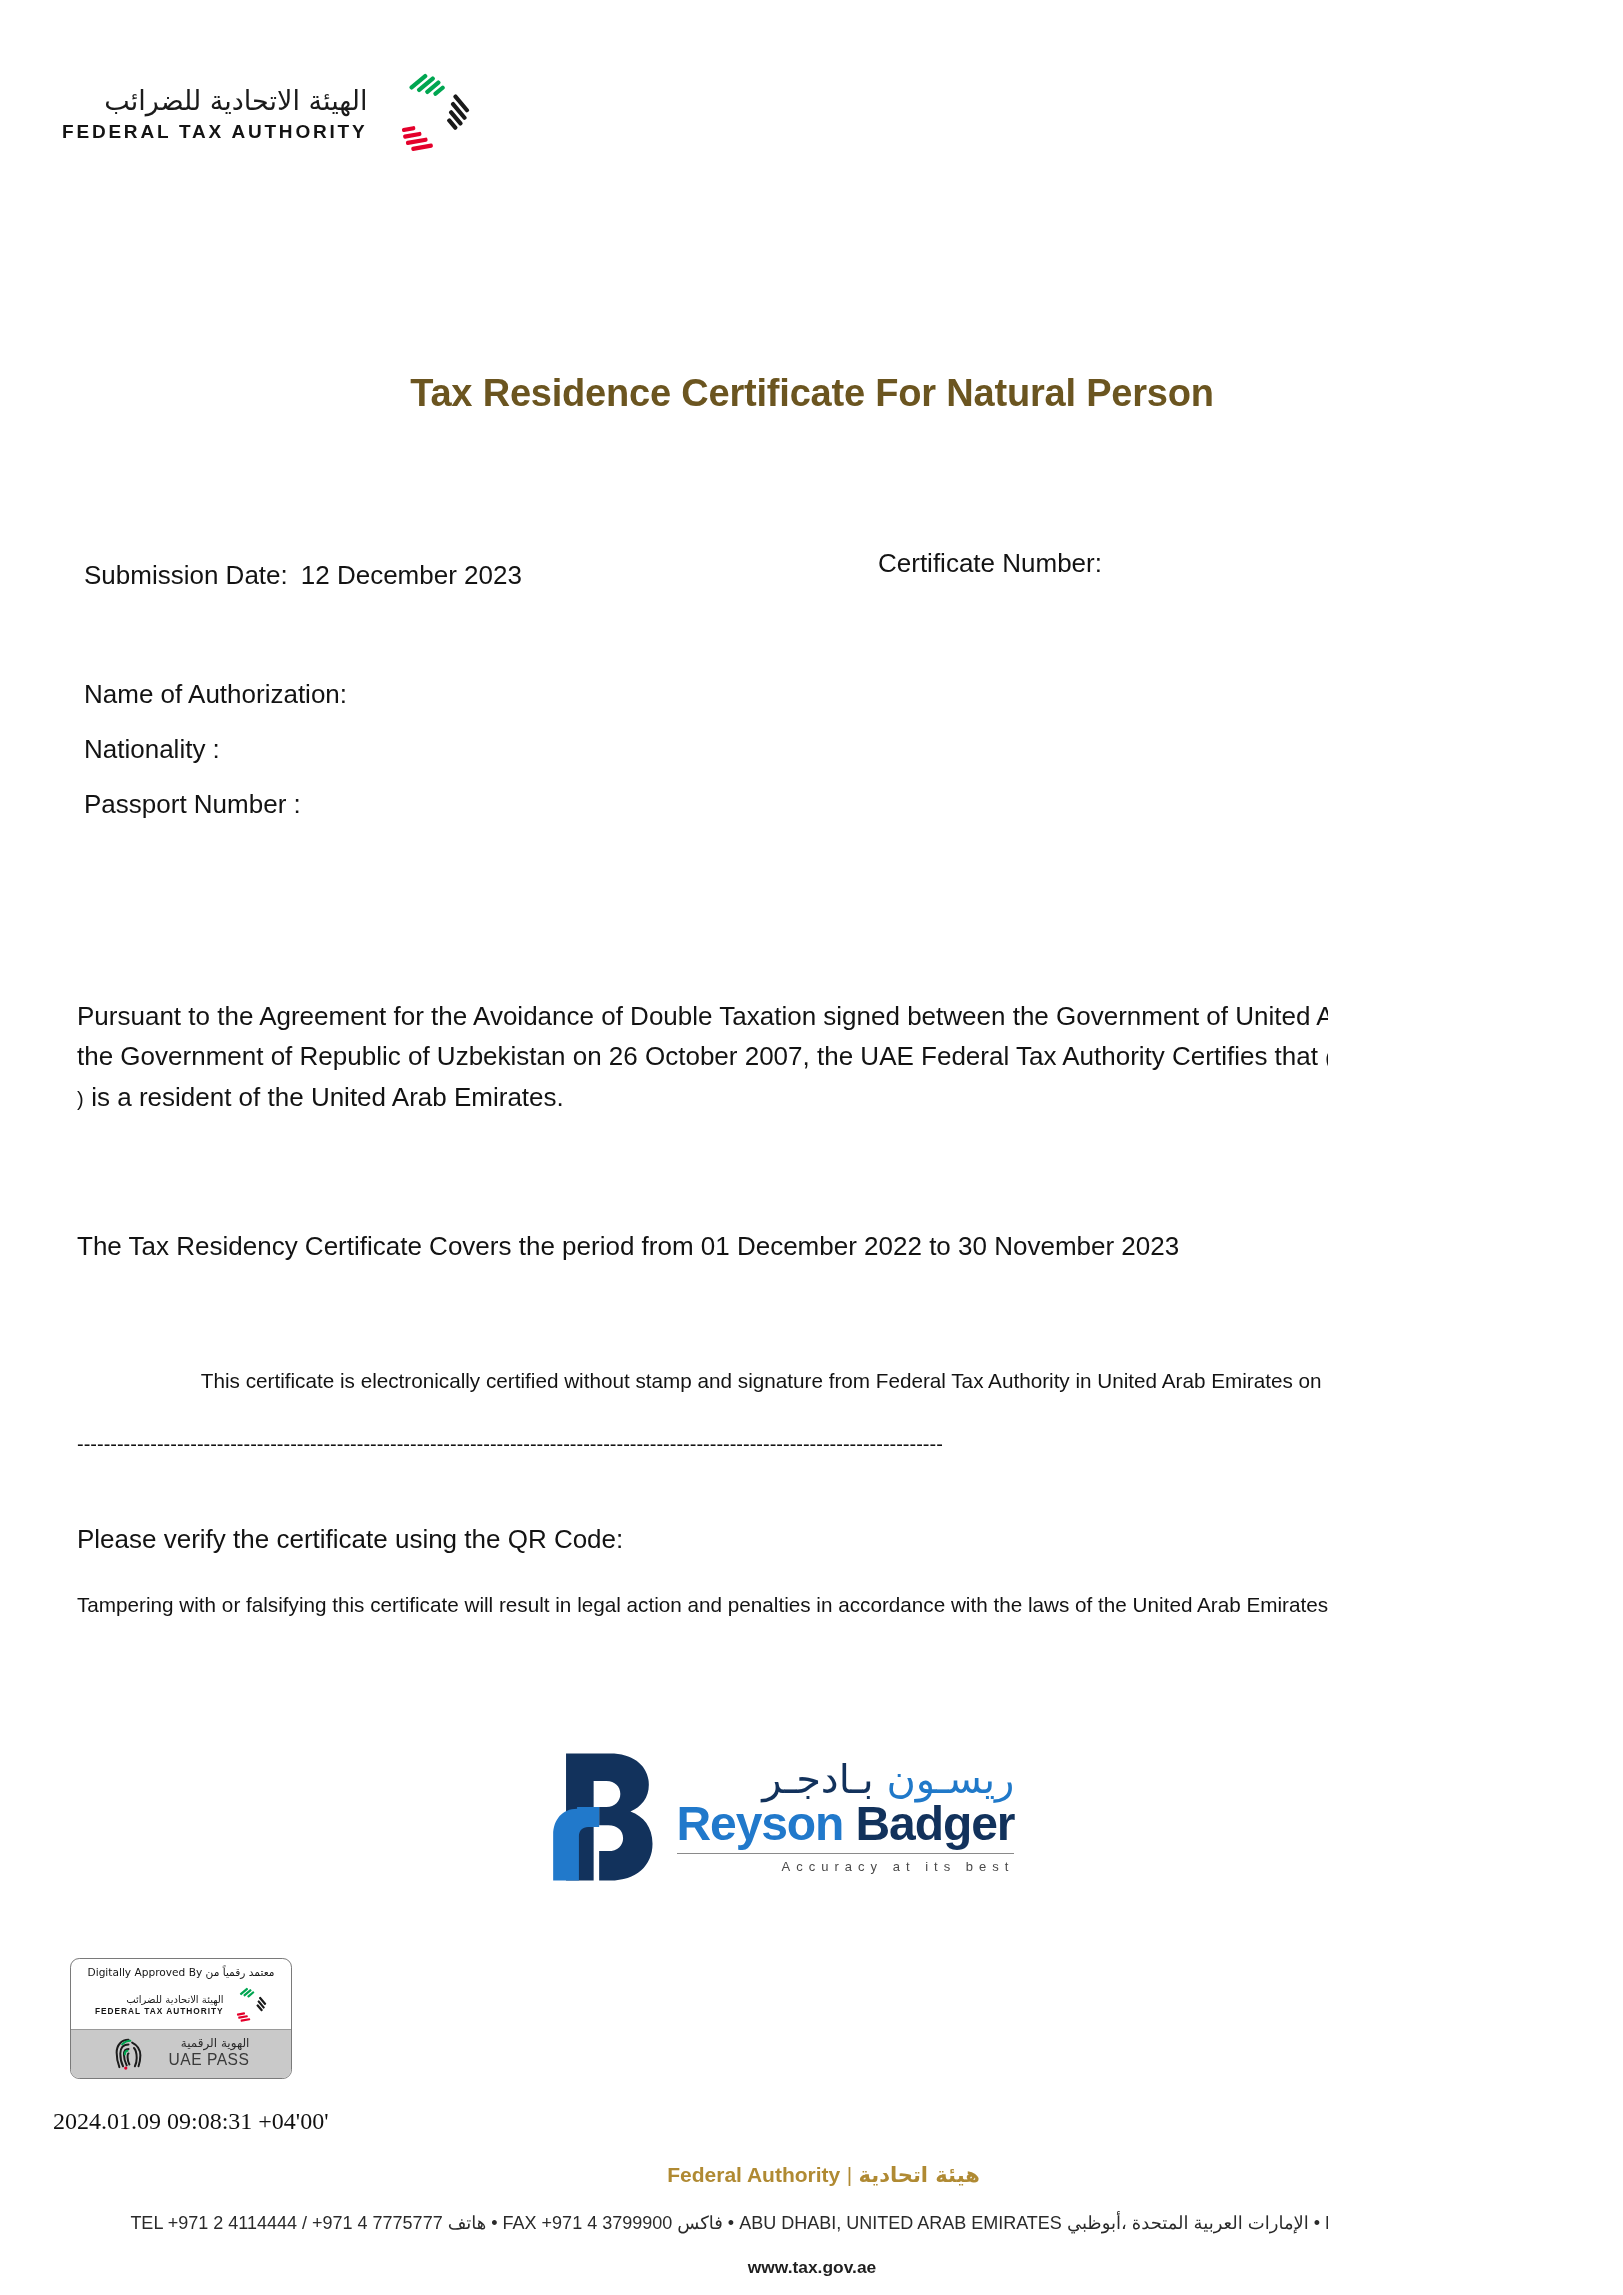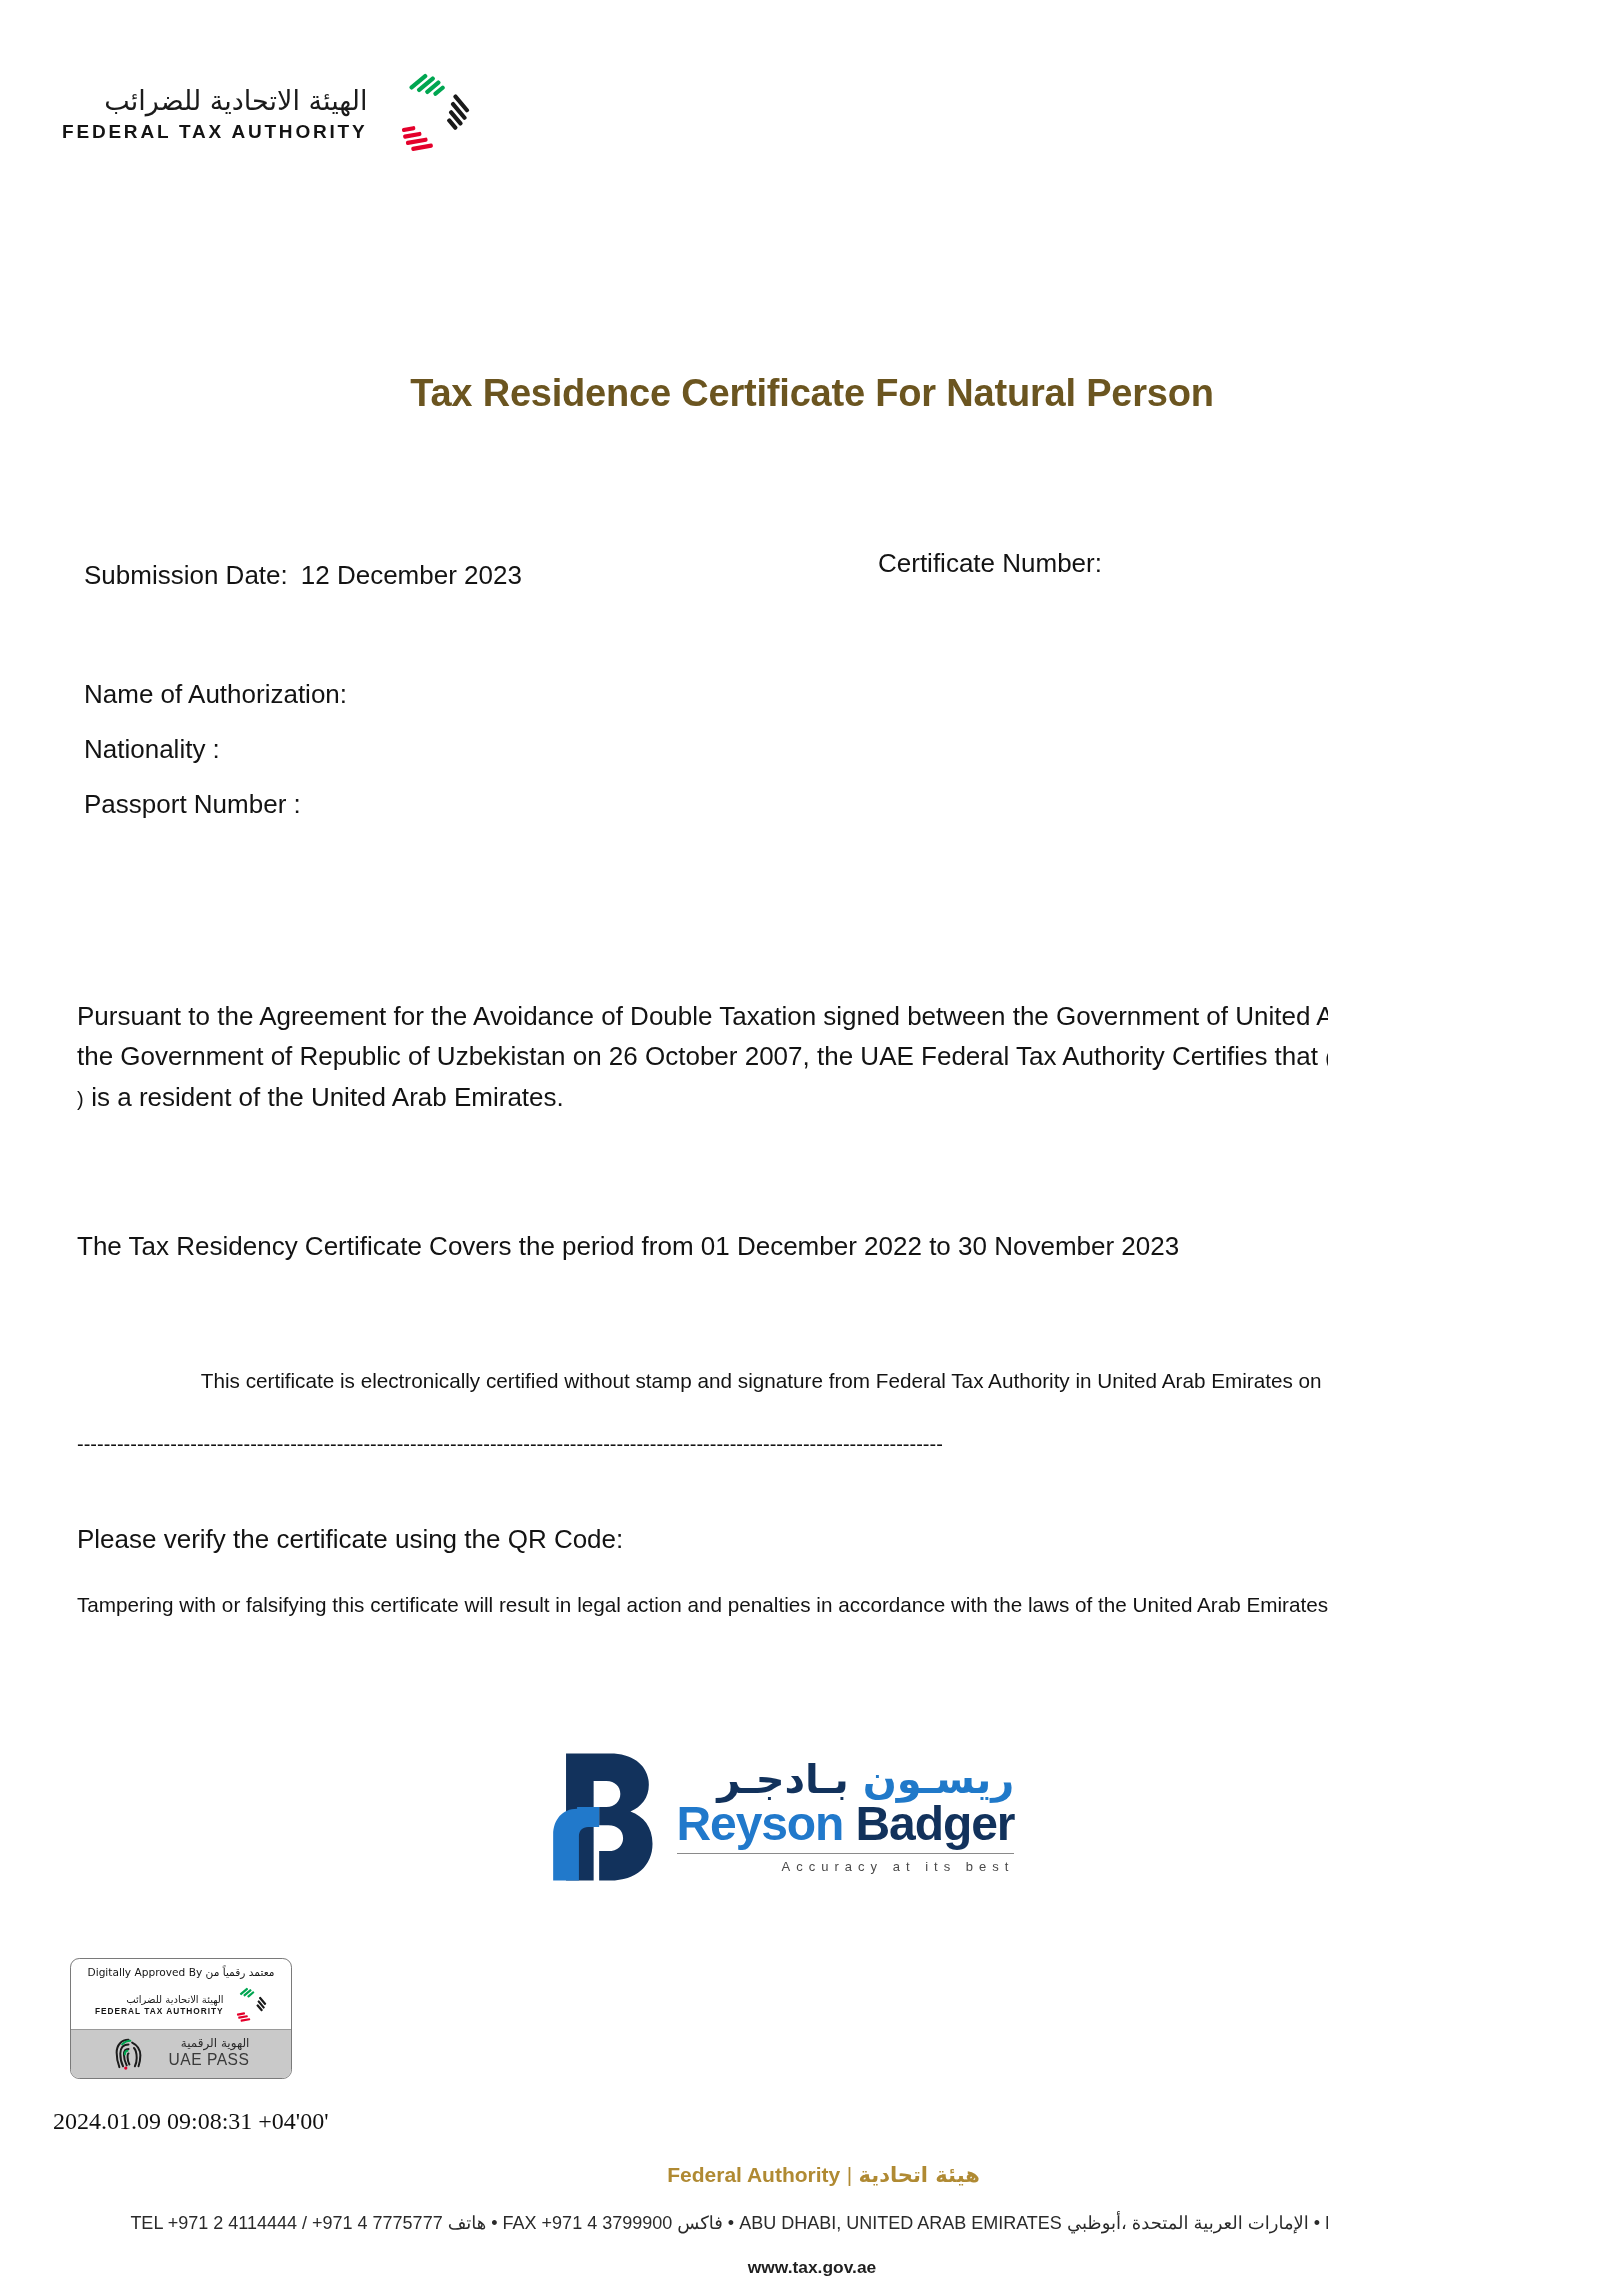--- a/index.html
+++ b/index.html
@@ -205,21 +205,20 @@
   }
   .rb-mark { width: 118px; height: 138px; flex: 0 0 auto; }
   .rb-text { display: flex; flex-direction: column; }
   .rb-arabic {
     font-size: 40px;
     direction: rtl;
     line-height: 1;
     font-family: "DejaVu Sans", sans-serif;
     color: #12325c;
     letter-spacing: -0.9px;
-    font-weight: bold;
   }
   .rb-arabic .lt { color: #2079c9; }
   .rb-name {
     font-size: 48px;
     font-weight: bold;
     line-height: 1.05;
     letter-spacing: -1.1px;
     white-space: nowrap;
   }
   .rb-name .rb-first { color: #2179cb; }

